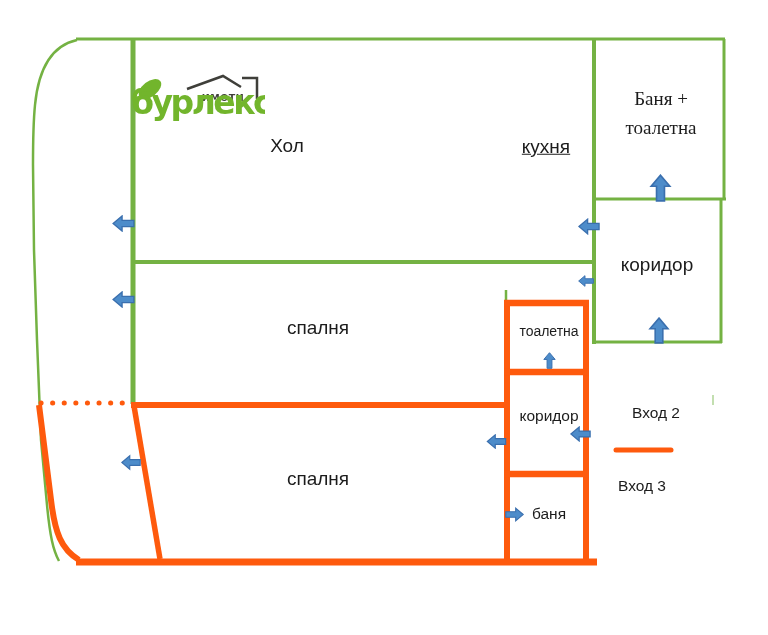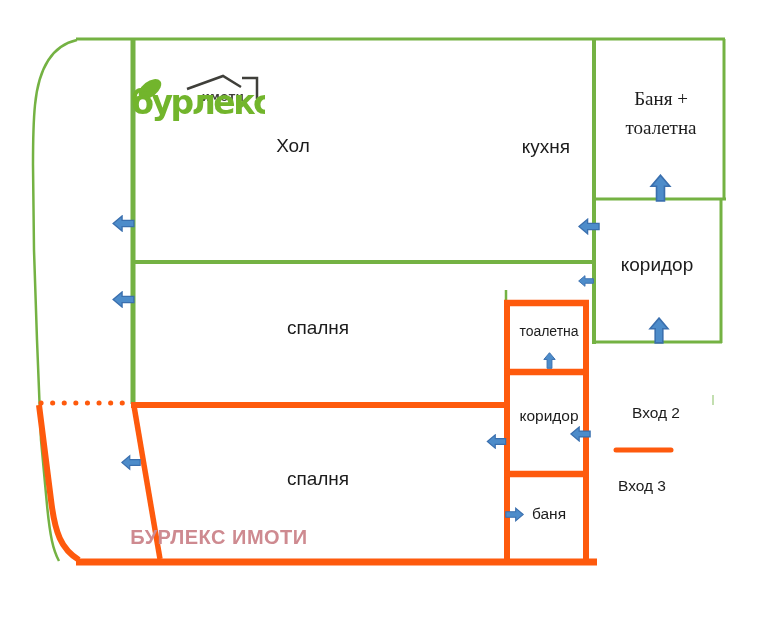--- a/index.html
+++ b/index.html
@@ -102,28 +102,27 @@
   </svg>
 
   <svg id="logo" width="135" height="72" viewBox="0 0 135 72">
     <ellipse class="leaf" cx="20" cy="33" rx="13" ry="7.5" transform="rotate(-38 20 33)"></ellipse>
     <path class="logo-line" d="M57 33 L93 20 L111 31"></path>
     <path class="logo-line" d="M112 22 L127 22 L127 43"></path>
     <text class="logo-tag" x="93" y="45" text-anchor="middle">ИМОТИ</text>
     <text class="logo-name" x="1" y="58">бурлекс</text>
   </svg>
 
-  <div class="lbl" style="left:293px;top:146px;">Хол</div>
-  <div class="lbl" style="left:546px;top:147px;">кухня</div>
+  <div class="lbl" style="left:287px;top:146px;">Хол</div>
+  <div class="lbl" style="left:546px;top:147px;text-decoration:underline;">кухня</div>
   <div class="lbl" style="left:661px;top:113px;font-family:Liberation Serif, serif;">Баня +
 тоалетна</div>
   <div class="lbl" style="left:657px;top:265px;">коридор</div>
   <div class="lbl" style="left:318px;top:328px;">спалня</div>
   <div class="lbl" style="left:318px;top:479px;">спалня</div>
   <div class="lbl sm" style="left:549px;top:331px;">тоалетна</div>
   <div class="lbl md" style="left:549px;top:416px;">коридор</div>
   <div class="lbl md" style="left:549px;top:514px;text-align:right;">баня</div>
   <div class="lbl ent" style="left:656px;top:366px;">Вход 2</div>
   <div class="lbl ent" style="left:642px;top:439px;">Вход 3</div>
 
-  <div class="lbl wm" style="left:219px;top:537px;">БУРЛЕКС ИМОТИ</div>
 
 </div>
 
 </body></html>

